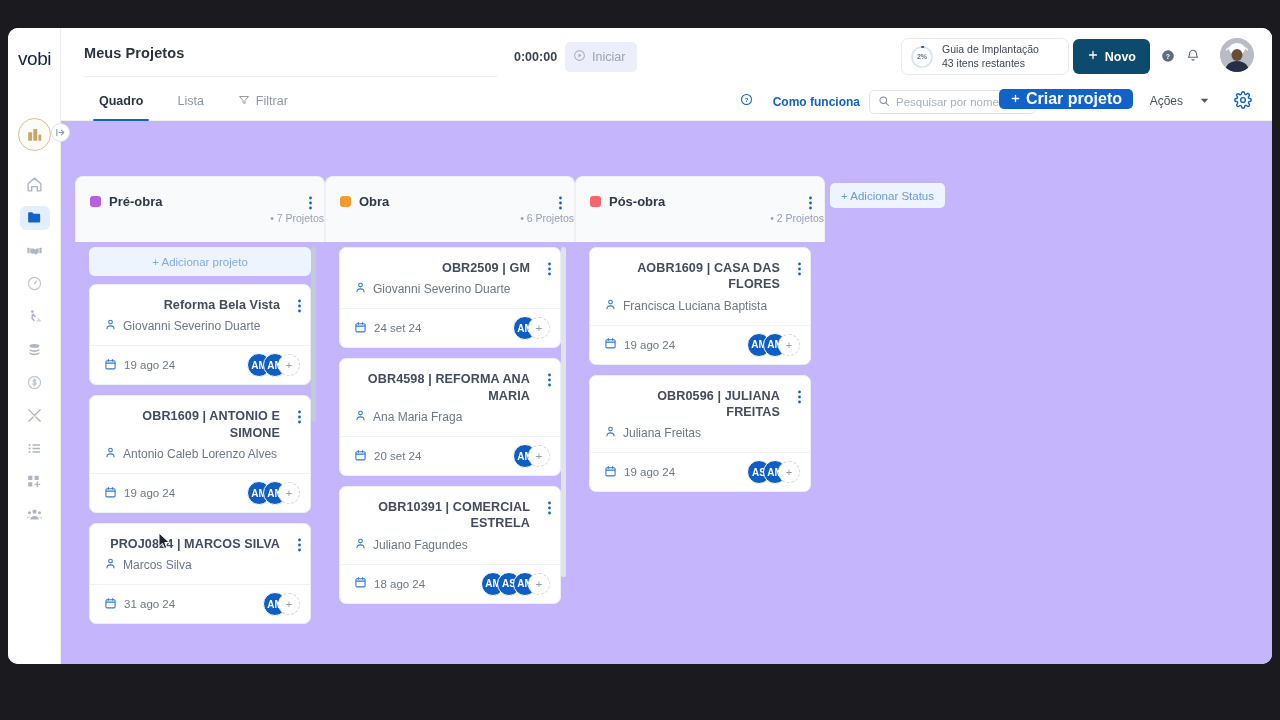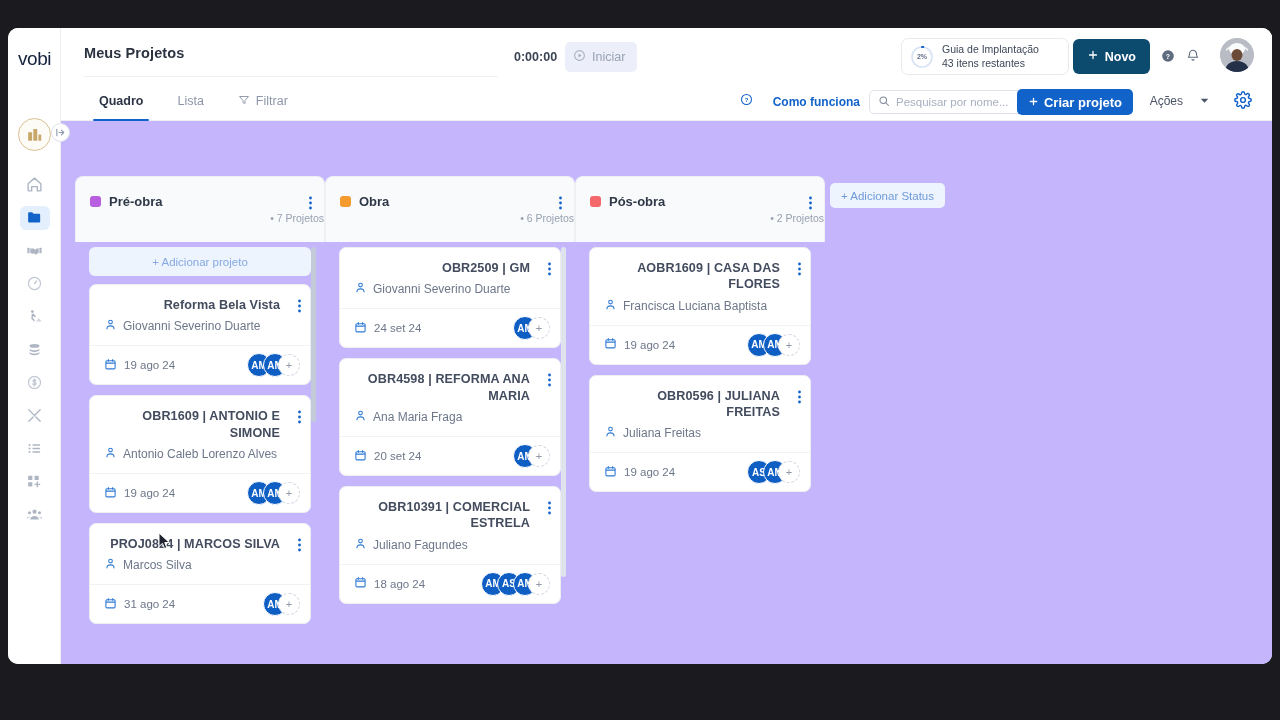--- a/index.html
+++ b/index.html
@@ -151,24 +151,24 @@
   }
   #search-box input {
     border: none; outline: none; width: 132px;
     font-size: 11.5px; color: #3d4758;
     font-family: "Liberation Sans", sans-serif;
     background: transparent;
   }
   #search-box input::placeholder { color: #a8b0bf; }
   #criar-projeto {
     position: absolute; right: 139px; top: 8px;
-    height: 26px; padding: 0 11px;
+    height: 20px; padding: 0 11px;
     background: #1263c9; border-radius: 5px;
     display: flex; align-items: center; gap: 5px;
-    color: #fff; font-size: 13px; font-weight: 600;
+    color: #fff; font-size: 16px; font-weight: 600;
   }
   #acoes {
     position: absolute; right: 63px; top: 13px;
     display: flex; align-items: center; gap: 17px;
     color: #4a5costs; color: #495365; font-size: 12px; font-weight: 500;
   }
   #gear-btn { position: absolute; right: 20px; top: 10px; }
 
   
   #board {

